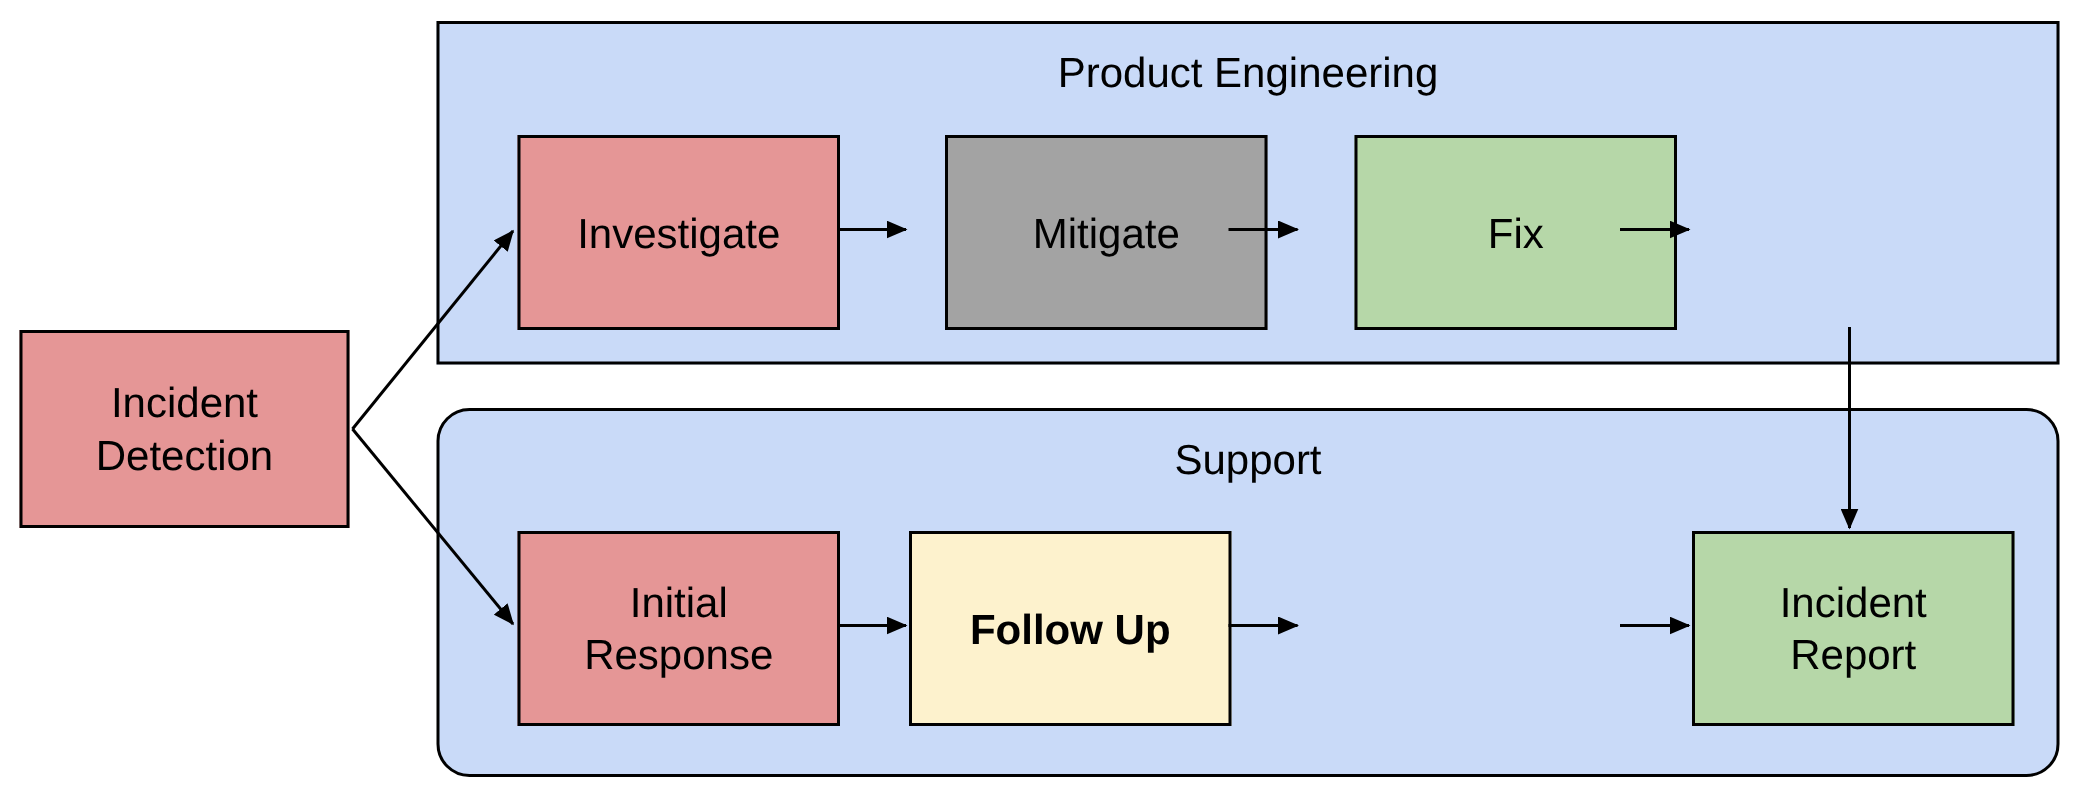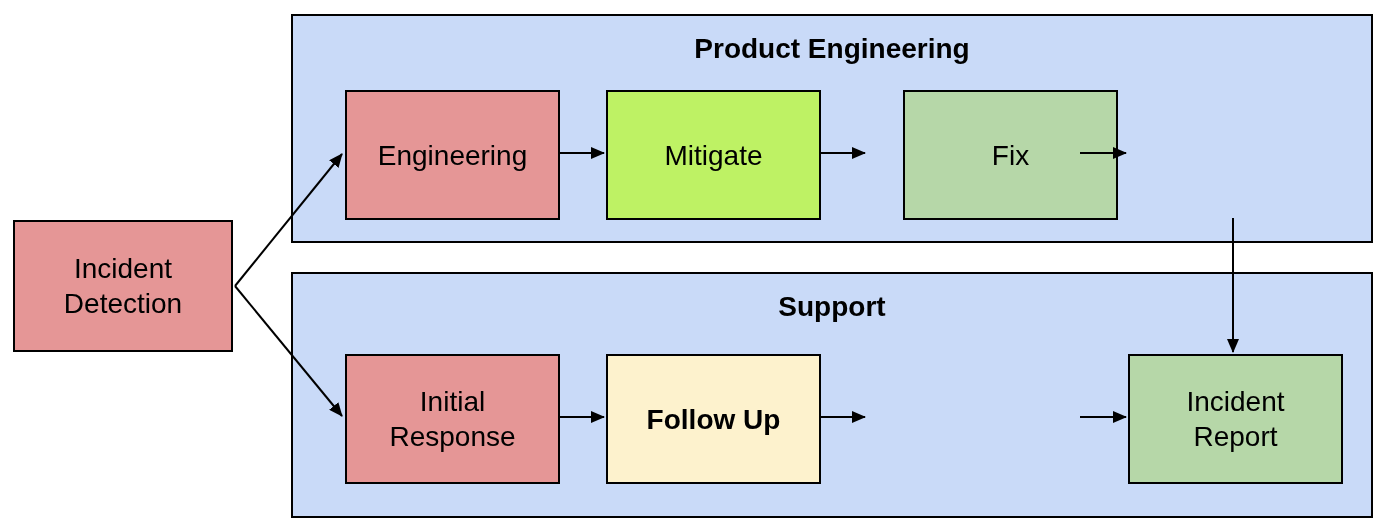--- a/index.html
+++ b/index.html
@@ -22,41 +22,40 @@
   }
   .group-title {
     position: absolute;
     top: 16px;
     left: 0;
     width: 100%;
     text-align: center;
     font-size: 28px;
     color: #000000;
     line-height: 1.2;
-    font-weight: bold;
   }
   .node {
     position: absolute;
     border: 2px solid #000000;
     box-sizing: border-box;
     display: flex;
     align-items: center;
     justify-content: center;
     text-align: center;
   }
   .node-label {
     font-size: 28px;
     color: #000000;
     line-height: 1.25;
     white-space: pre-line;
   }
   
   .node-incident-detection { left: 13px;  top: 220px; width: 220px; height: 132px; }
   .group-pe               { left: 291px; top: 14px;  width: 1082px; height: 229px; }
-  .group-support          { left: 291px; top: 272px; width: 1082px; height: 246px; }
+  .group-support          { left: 291px; top: 272px; width: 1082px; height: 246px; border-radius: 22px; }
   .group .step { top: 74px; width: 215px; height: 130px; }
   .group-support .step { top: 80px; }
   .step-1 { left: 52px;  }
   .step-2 { left: 313px; }
   .step-3 { left: 574px; }
   .step-4 { left: 835px; }
   .arrows-overlay {
     position: absolute;
     left: 0;
     top: 0;
@@ -74,24 +73,24 @@
 
   <div class="node node-incident-detection" style="background-color: rgb(229, 150, 150);">
     <span class="node-label">Incident
 Detection</span>
   </div>
 
   <div class="group group-pe" style="background-color: rgb(201, 218, 248);">
     <div class="group-title">Product Engineering</div>
 
     <div class="node step step-1" style="background-color: rgb(229, 150, 150);">
-      <span class="node-label">Engineering</span>
+      <span class="node-label">Investigate</span>
     </div>
 
-    <div class="node step step-2" style="background-color: #bef264;">
+    <div class="node step step-2" style="background-color: #a3a3a3; margin-left: 24px;">
       <span class="node-label">Mitigate</span>
     </div>
 
     <div class="node step step-3" style="background-color: rgb(182, 215, 168); margin-left: 36px;">
       <span class="node-label">Fix</span>
     </div>
 
   </div>
 
   <div class="group group-support" style="background-color: rgb(201, 218, 248);">

